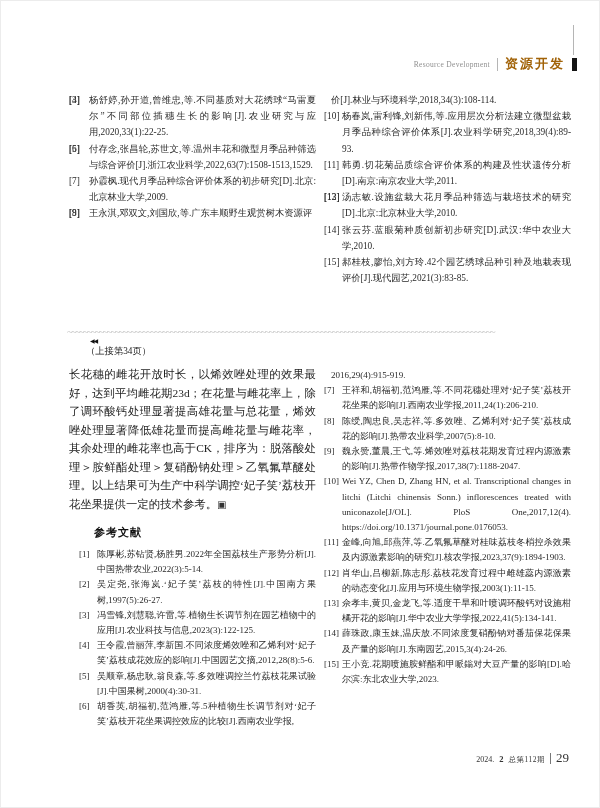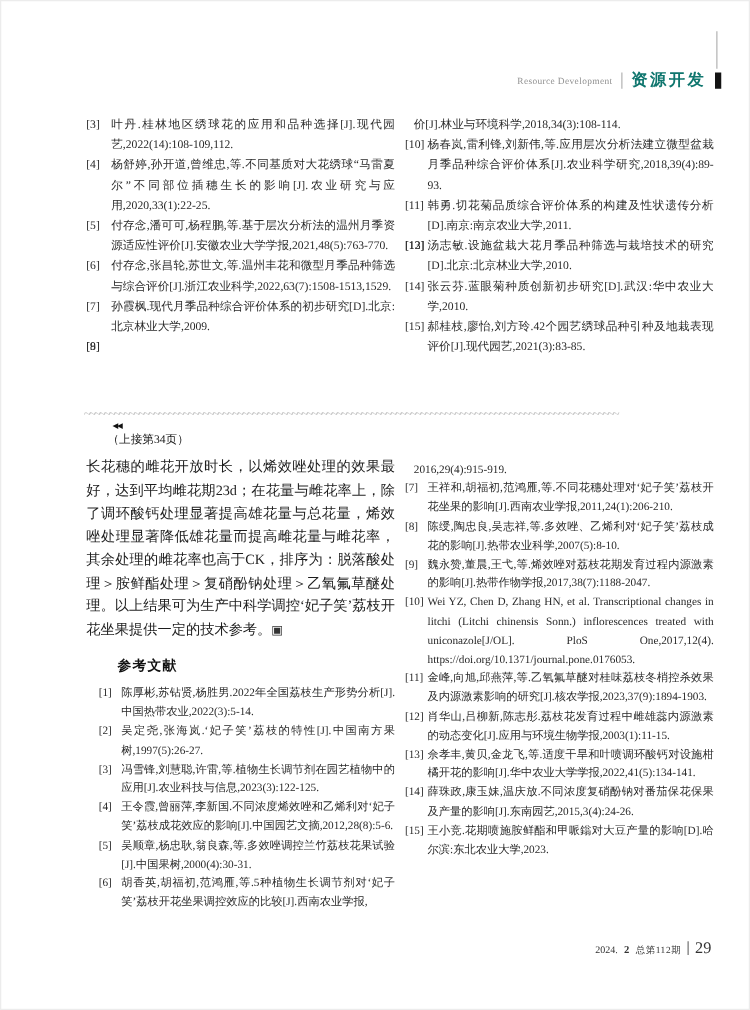--- a/index.html
+++ b/index.html
@@ -3,21 +3,21 @@
 <meta charset="utf-8">
 <style>
   html,body{margin:0;padding:0;background:#fff;}
   .page{position:relative;width:600px;height:808px;background:#fff;overflow:hidden;
         font-family:"Liberation Serif","DejaVu Serif",serif;color:#222;
         border:1px solid #ececec;box-sizing:border-box;}
   
   .hdr{position:absolute;top:54px;right:22px;display:flex;align-items:center;gap:7px;}
   .hdr-en{font-size:7.5px;color:#8f8f8f;letter-spacing:.3px;margin-left:16px;}
   .hdr-sep{width:1px;height:13px;background:#b5b5b5;}
-  .hdr-zh{font-size:13px;font-weight:bold;letter-spacing:2px;color:#0f766e;
+  .hdr-zh{font-size:13px;font-weight:bold;letter-spacing:2px;color:#a16207;
           font-family:"Liberation Sans","DejaVu Sans",sans-serif;}
   .hdr-bar{width:5px;height:13px;background:#141414;}
   .hdr-topline{position:absolute;top:24px;right:25px;width:1px;height:30px;background:#b5b5b5;}
   
   .top-refs{position:absolute;top:91px;left:68px;width:503px;display:flex;gap:8px;}
   .col{width:247px;}
   .ref{position:relative;font-size:9.3px;line-height:16.2px;text-align:justify;
        color:#2a2a2a;padding-left:20px;}
   .col-right .ref{padding-left:18px;}
   .ref .num{position:absolute;left:0;top:0;}
@@ -58,45 +58,45 @@
     <span class="hdr-en">Resource Development</span>
     <span class="hdr-sep"></span>
     <span class="hdr-zh">资源开发</span>
     <span class="hdr-bar"></span>
   </div>
 
   <div class="top-refs">
     <div class="col col-left">
 
         <div class="ref">
-          <span class="num">[3]</span><span>叶丹.桂林地区绣球花的应用和品种选择[J].现代园艺,2022(14):108-109,112.</span>
+          <span class="num">[3]</span>
         </div>
 
         <div class="ref">
           <span class="num">[4]</span><span>杨舒婷,孙开道,曾维忠,等.不同基质对大花绣球“马雷夏尔”不同部位插穗生长的影响[J].农业研究与应用,2020,33(1):22-25.</span>
         </div>
 
         <div class="ref">
-          <span class="num">[5]</span><span>付存念,潘可可,杨程鹏,等.基于层次分析法的温州月季资源适应性评价[J].安徽农业大学学报,2021,48(5):763-770.</span>
+          <span class="num">[5]</span>
         </div>
 
         <div class="ref">
           <span class="num">[6]</span><span>付存念,张昌轮,苏世文,等.温州丰花和微型月季品种筛选与综合评价[J].浙江农业科学,2022,63(7):1508-1513,1529.</span>
         </div>
 
         <div class="ref">
           <span class="num">[7]</span><span>孙霞枫.现代月季品种综合评价体系的初步研究[D].北京:北京林业大学,2009.</span>
         </div>
 
         <div class="ref">
           <span class="num">[8]</span>
         </div>
 
         <div class="ref">
-          <span class="num">[9]</span>
+          <span class="num">[9]</span><span>王永淇,邓双文,刘国欣,等.广东丰顺野生观赏树木资源评</span>
         </div>
       </div>
     <div class="col col-right">
 
         <div class="ref cont">
           <span class="num"></span><span>价[J].林业与环境科学,2018,34(3):108-114.</span>
         </div>
 
         <div class="ref">
           <span class="num">[10]</span><span>杨春岚,雷利锋,刘新伟,等.应用层次分析法建立微型盆栽月季品种综合评价体系[J].农业科学研究,2018,39(4):89-93.</span>

